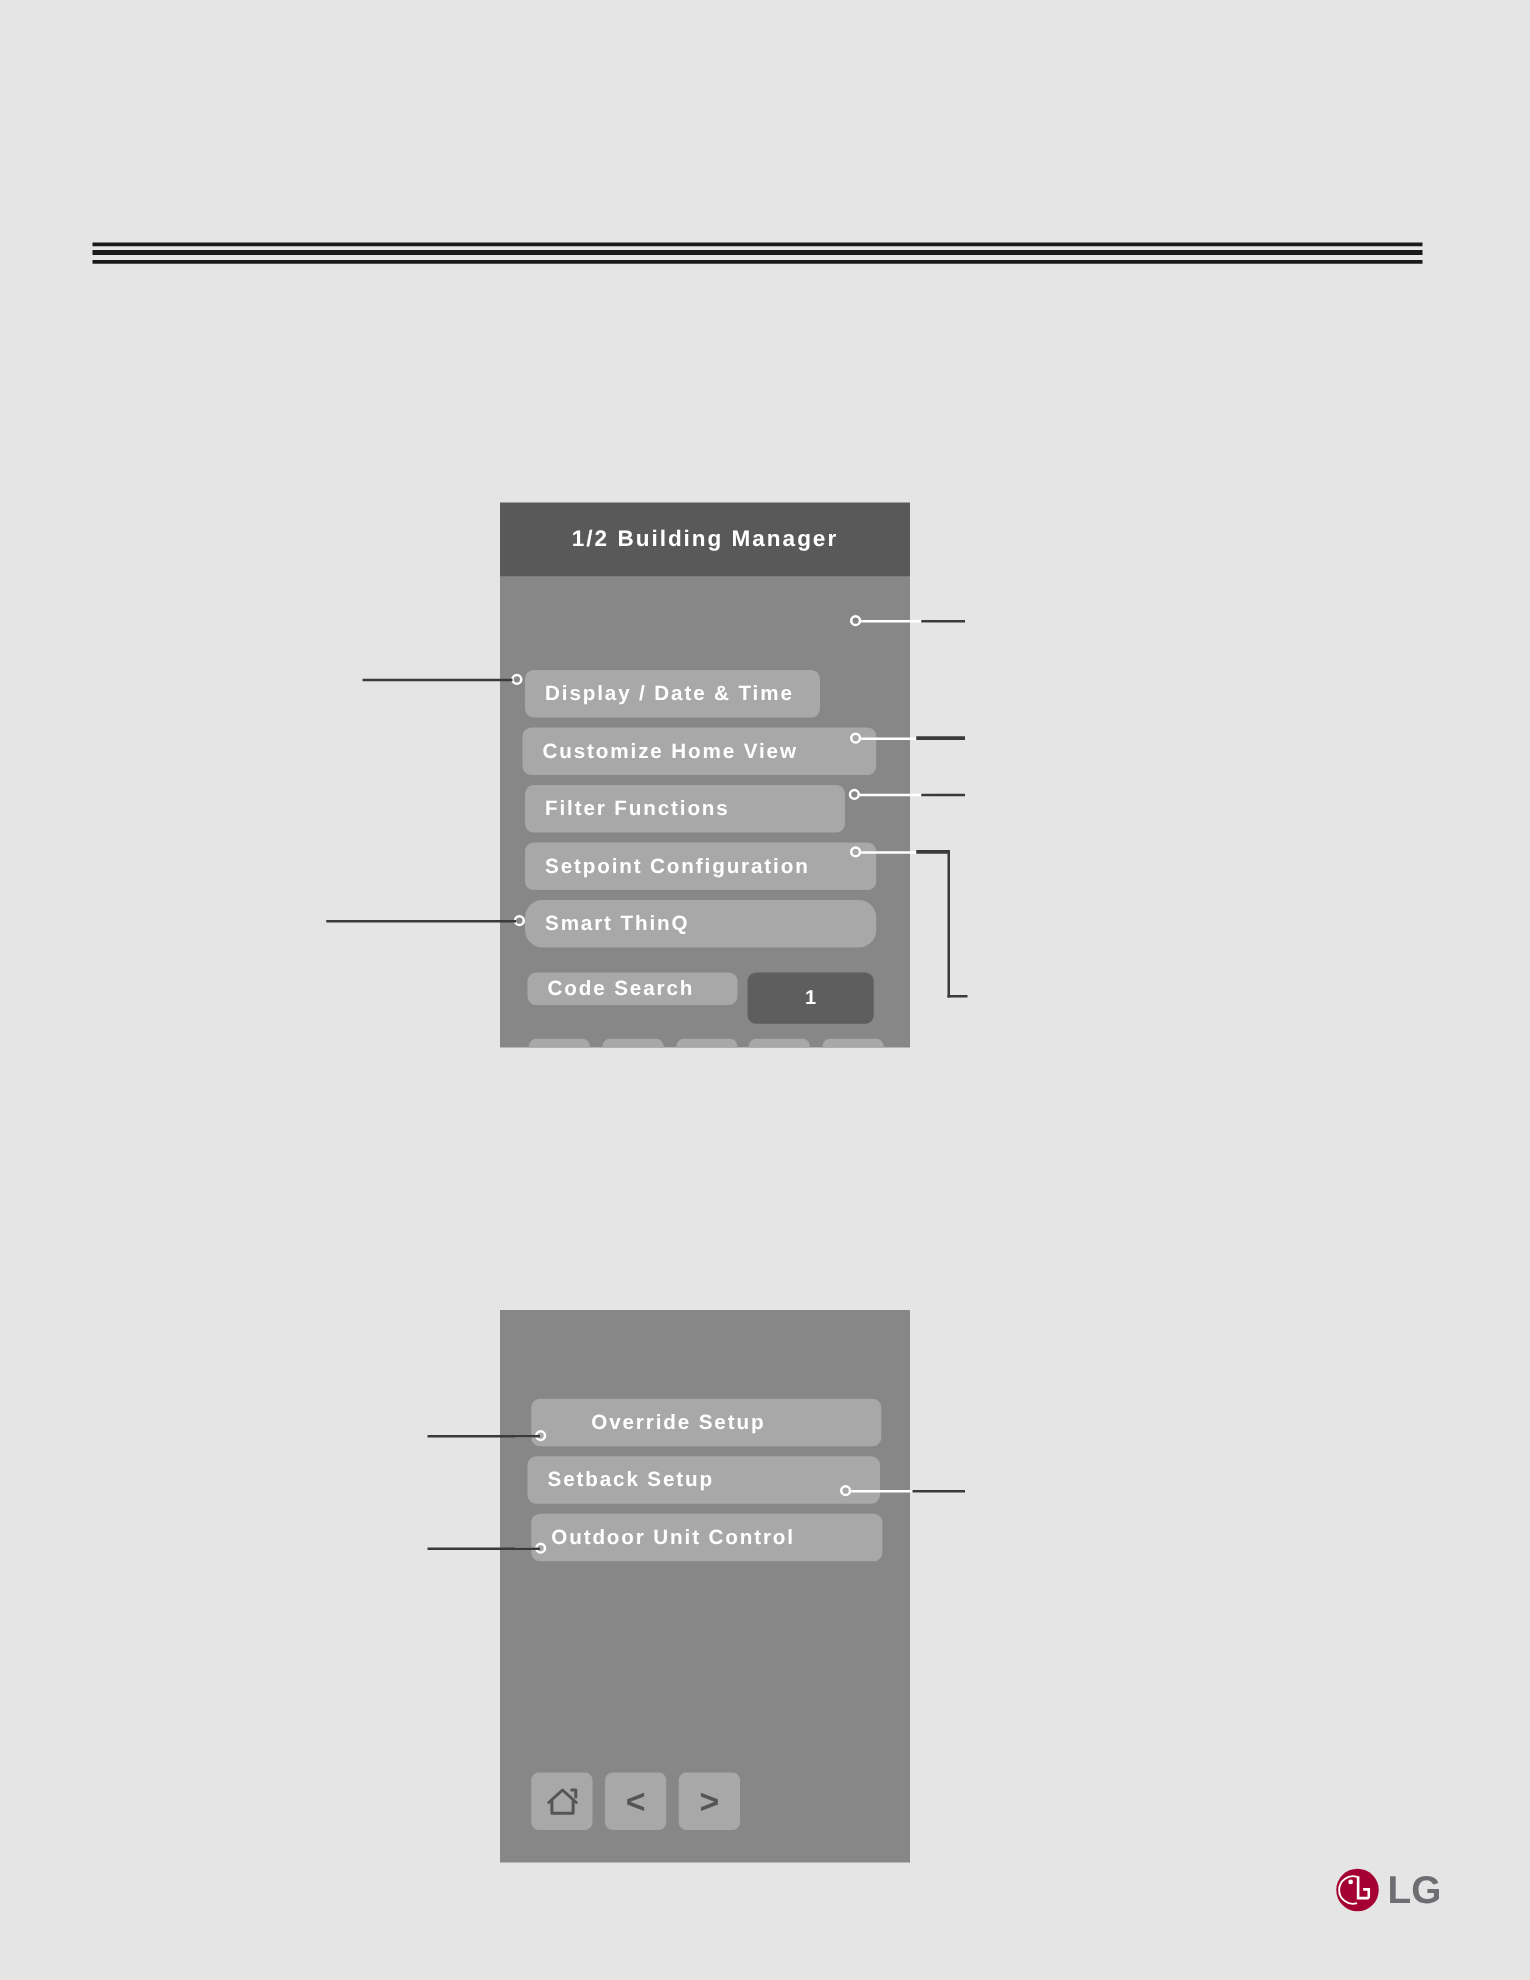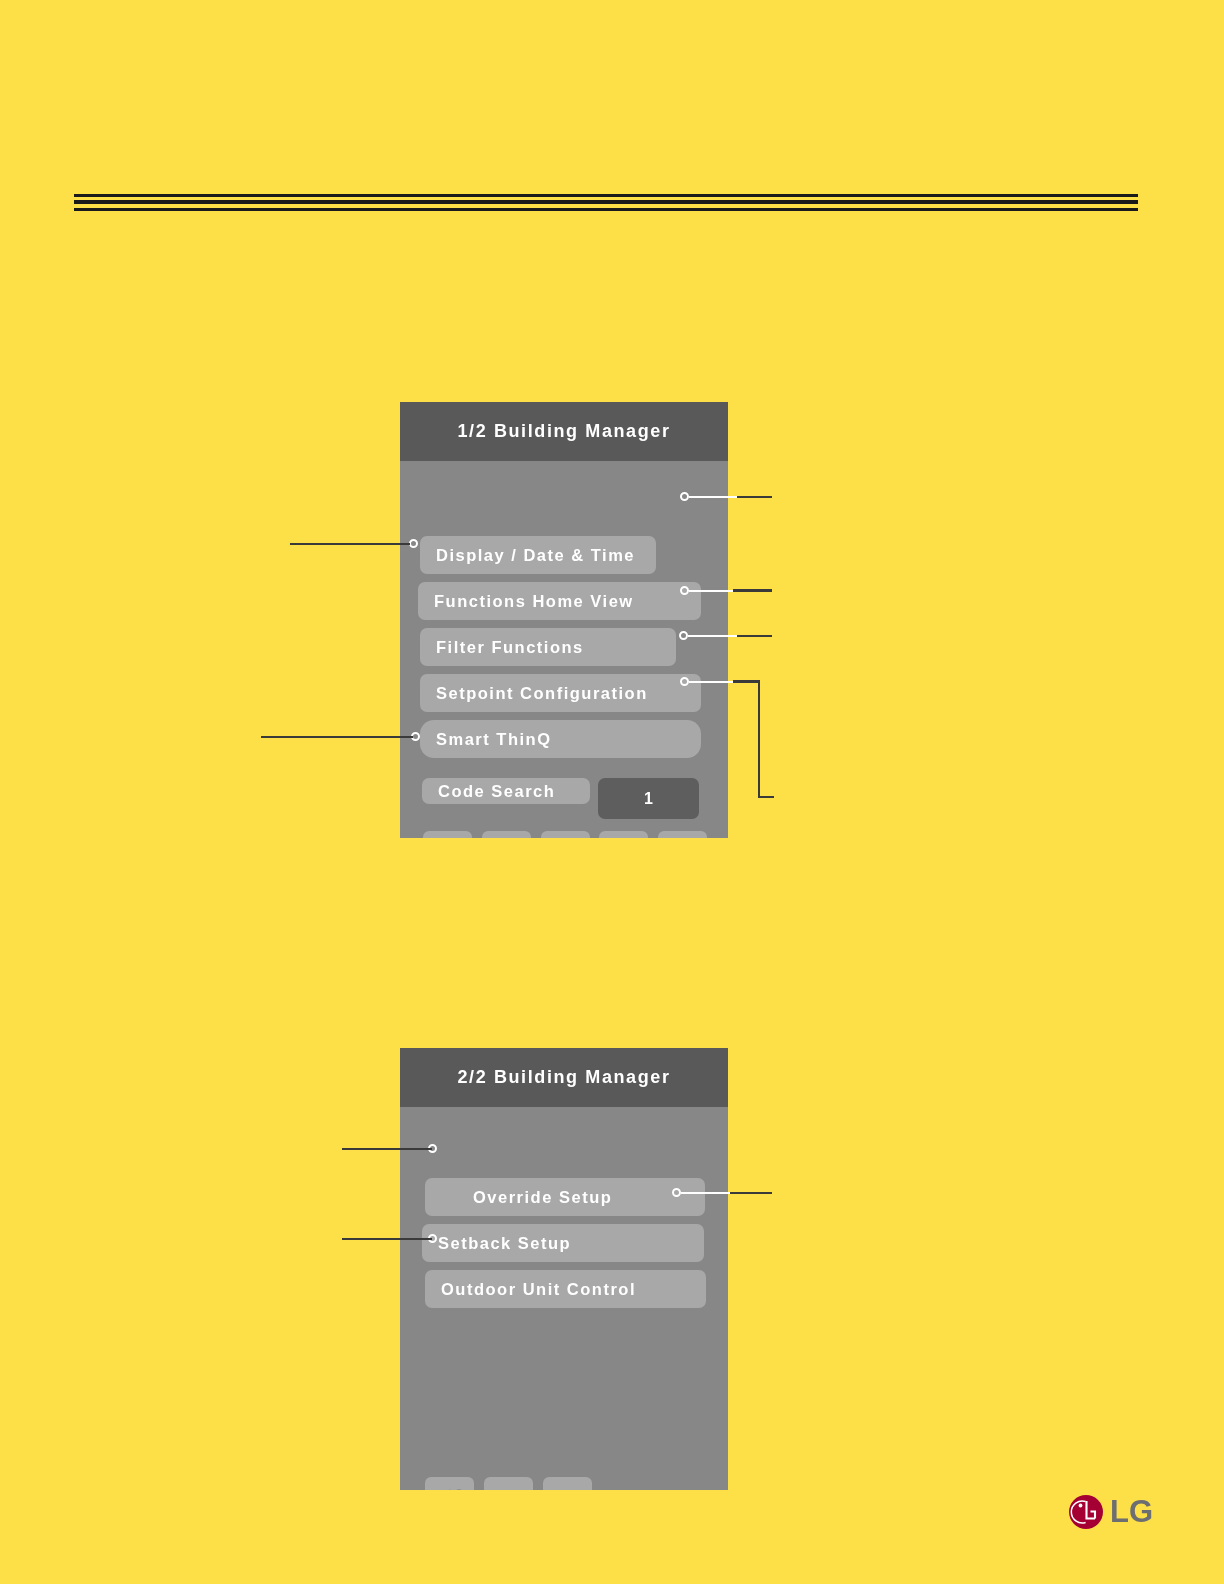--- a/index.html
+++ b/index.html
@@ -8,21 +8,21 @@
     background: #ffffff;
   }
   body {
     font-family: "Liberation Sans", sans-serif;
     -webkit-font-smoothing: antialiased;
   }
   #page {
     position: relative;
     width: 1224px;
     height: 1584px;
-    background: #fde047;
+    background: #e5e5e5;
     overflow: hidden;
   }
 
   
   .rule-group {
     position: absolute;
     left: 74px;
     top: 194px;
     width: 1064px;
     height: 18px;
@@ -170,21 +170,21 @@
     <div class="device-header" style="height:59px; font-size:18px;">
       <span>1/2 Building Manager</span>
     </div>
     <div class="device-body" style="height:377px;">
 
       <div class="menu-btn" style="left:20px; top:75px; width:236px; height:38px;">
         <span>Display / Date &amp; Time</span>
       </div>
 
       <div class="menu-btn" style="left:18px; top:121px; width:283px; height:38px;">
-        <span>Functions Home View</span>
+        <span>Customize Home View</span>
       </div>
 
       <div class="menu-btn" style="left:20px; top:167px; width:256px; height:38px;">
         <span>Filter Functions</span>
       </div>
 
       <div class="menu-btn" style="left:20px; top:213px; width:281px; height:38px;">
         <span>Setpoint Configuration</span>
       </div>
 
@@ -249,23 +249,20 @@
     <div class="lead-v" style="left:758px; top:680px; height:118px;"></div>
     <div class="lead-h" style="left:758px; top:796px; width:16px;"></div>
   </div>
 
   <div class="callout" style="left:0; top:0; width:1224px; height:1584px;">
     <div class="dot" style="left:411px; top:732px;"></div>
     <div class="lead-h" style="left:261px; top:736px; width:152px;"></div>
   </div>
 
   <div class="device" style="left:400px; top:1048px; width:328px; height:442px;">
-    <div class="device-header" style="height:59px; font-size:18px;">
-      <span>2/2 Building Manager</span>
-    </div>
     <div class="device-body" style="height:383px;">
 
       <div class="menu-btn" style="left:25px; top:71px; width:280px; height:38px;padding-left:48px;">
         <span>Override Setup</span>
       </div>
 
       <div class="menu-btn" style="left:22px; top:117px; width:282px; height:38px;">
         <span>Setback Setup</span>
       </div>
 

